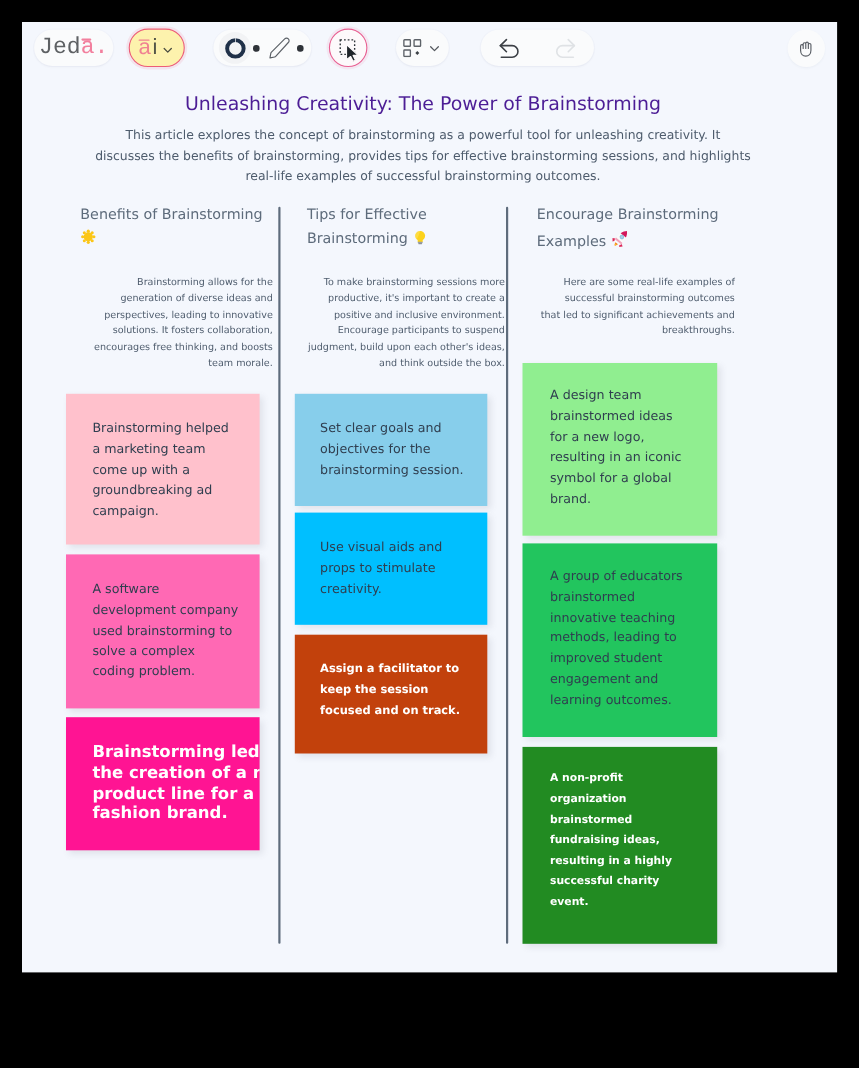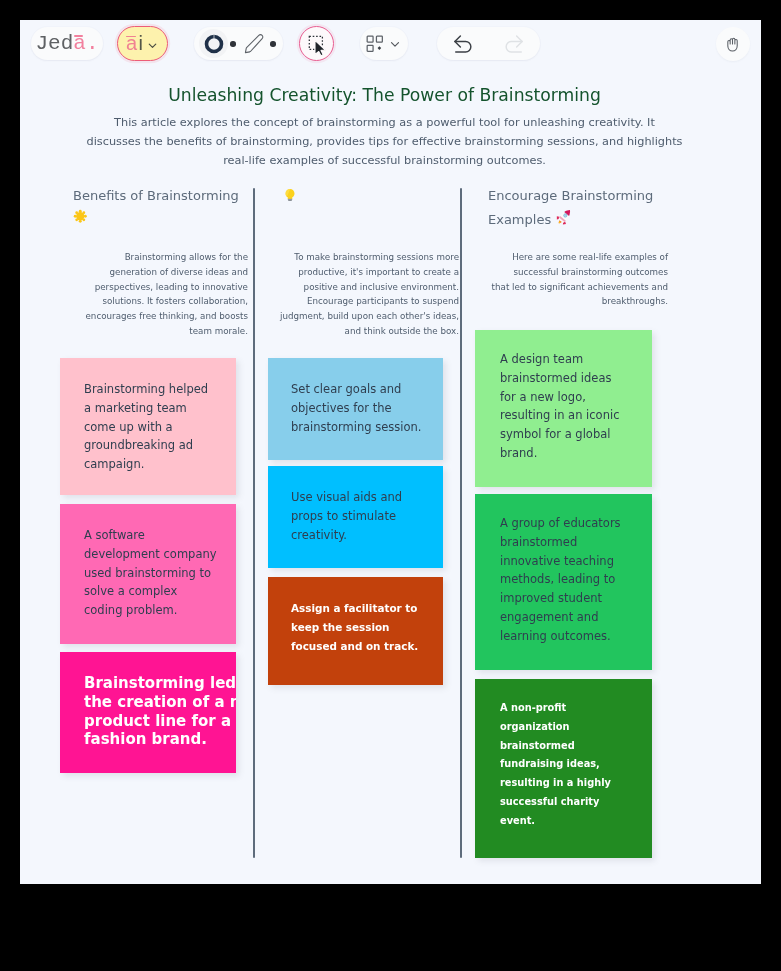--- a/index.html
+++ b/index.html
@@ -39,21 +39,21 @@
   .pan-btn{position:absolute;left:696px;top:7px;width:34px;height:34px;border-radius:50%;
     background:#fafbfc;display:flex;align-items:center;justify-content:center;
     box-shadow:0 1px 2px rgba(60,72,100,.05);}
   .tb{display:flex;align-items:center;justify-content:center;cursor:pointer;}
   .dot{width:5.5px;height:5.5px;border-radius:50%;background:#2f3339;flex:0 0 auto;}
   .zoom-lbl{font-family:"Liberation Sans",sans-serif;font-size:14.6px;color:#6a6f75;
     letter-spacing:.1px;}
 
   
   .doc-title{position:absolute;left:-6px;top:65px;width:741px;text-align:center;
-    font-size:17.2px;color:#14532d;white-space:nowrap;}
+    font-size:17.2px;color:#4c1d95;white-space:nowrap;}
   .doc-sub{position:absolute;left:-6px;top:94px;width:741px;text-align:center;
     font-size:11.3px;line-height:18.8px;color:#4e5c6d;white-space:pre;}
   .col{position:absolute;top:165px;}
   .col-h{font-size:13px;line-height:21.5px;color:#5d6b7b;white-space:pre;}
   .emoji-wrap{display:inline-block;vertical-align:-2px;line-height:0;}
   .col-body{position:absolute;font-size:8.72px;line-height:14.75px;color:#4e5c6d;white-space:pre;text-align:right;}
   .note{position:absolute;box-shadow:3px 3px 6px rgba(90,95,110,.13);overflow:hidden;}
   .note-txt{position:absolute;font-size:11.5px;line-height:18.8px;white-space:pre;}
   .divider{position:absolute;width:1.7px;background:#5e6c7c;top:168px;height:670px;border-radius:1px;}
 </style>
@@ -184,21 +184,22 @@
 coding problem.</div>
     </div>
     <div class="note" style="left:40px;top:632px;width:176px;height:121px;background:#ff1493">
       <div class="note-txt" style="left:24px;top:22px;width:125px;color:#ffffff;font-weight:bold;font-size:15px">Brainstorming led to
 the creation of a new
 product line for a
 fashion brand.</div>
     </div>
 
     <div class="col" style="left:259px;width:164px">
-      <div class="col-h"> <span class="emoji-wrap"><svg viewBox="0 0 36 36" width="14" height="14">
+      <div class="col-h"><span>Tips for Effective
+Brainstorming</span> <span class="emoji-wrap"><svg viewBox="0 0 36 36" width="14" height="14">
               <path d="M18 2.3C11.6 2.3 6.4 7.5 6.4 13.9c0 4.2 2.3 7.9 5.7 9.9v4.5h11.8v-4.5c3.4-2 5.7-5.7 5.7-9.9C29.6 7.5 24.4 2.3 18 2.3z" fill="#fcd21c"></path>
               <path d="M18 2.3C11.6 2.3 6.4 7.5 6.4 13.9c0 3.1 1.2 5.9 3.2 8 1.6-2.4 4.9-8.2 8.4-19.6z" fill="#ffe45e" opacity=".55"></path>
               <rect x="12.1" y="27.6" width="11.8" height="3.2" rx="1.1" fill="#9aa0a6"></rect>
               <rect x="13.3" y="30.5" width="9.4" height="2.8" rx="1.3" fill="#8b9196"></rect>
             </svg></span></div>
     </div>
     <div class="col-body" style="left:259px;top:230px;width:180px">To make brainstorming sessions more
 productive, it's important to create a
 positive and inclusive environment.
 Encourage participants to suspend

